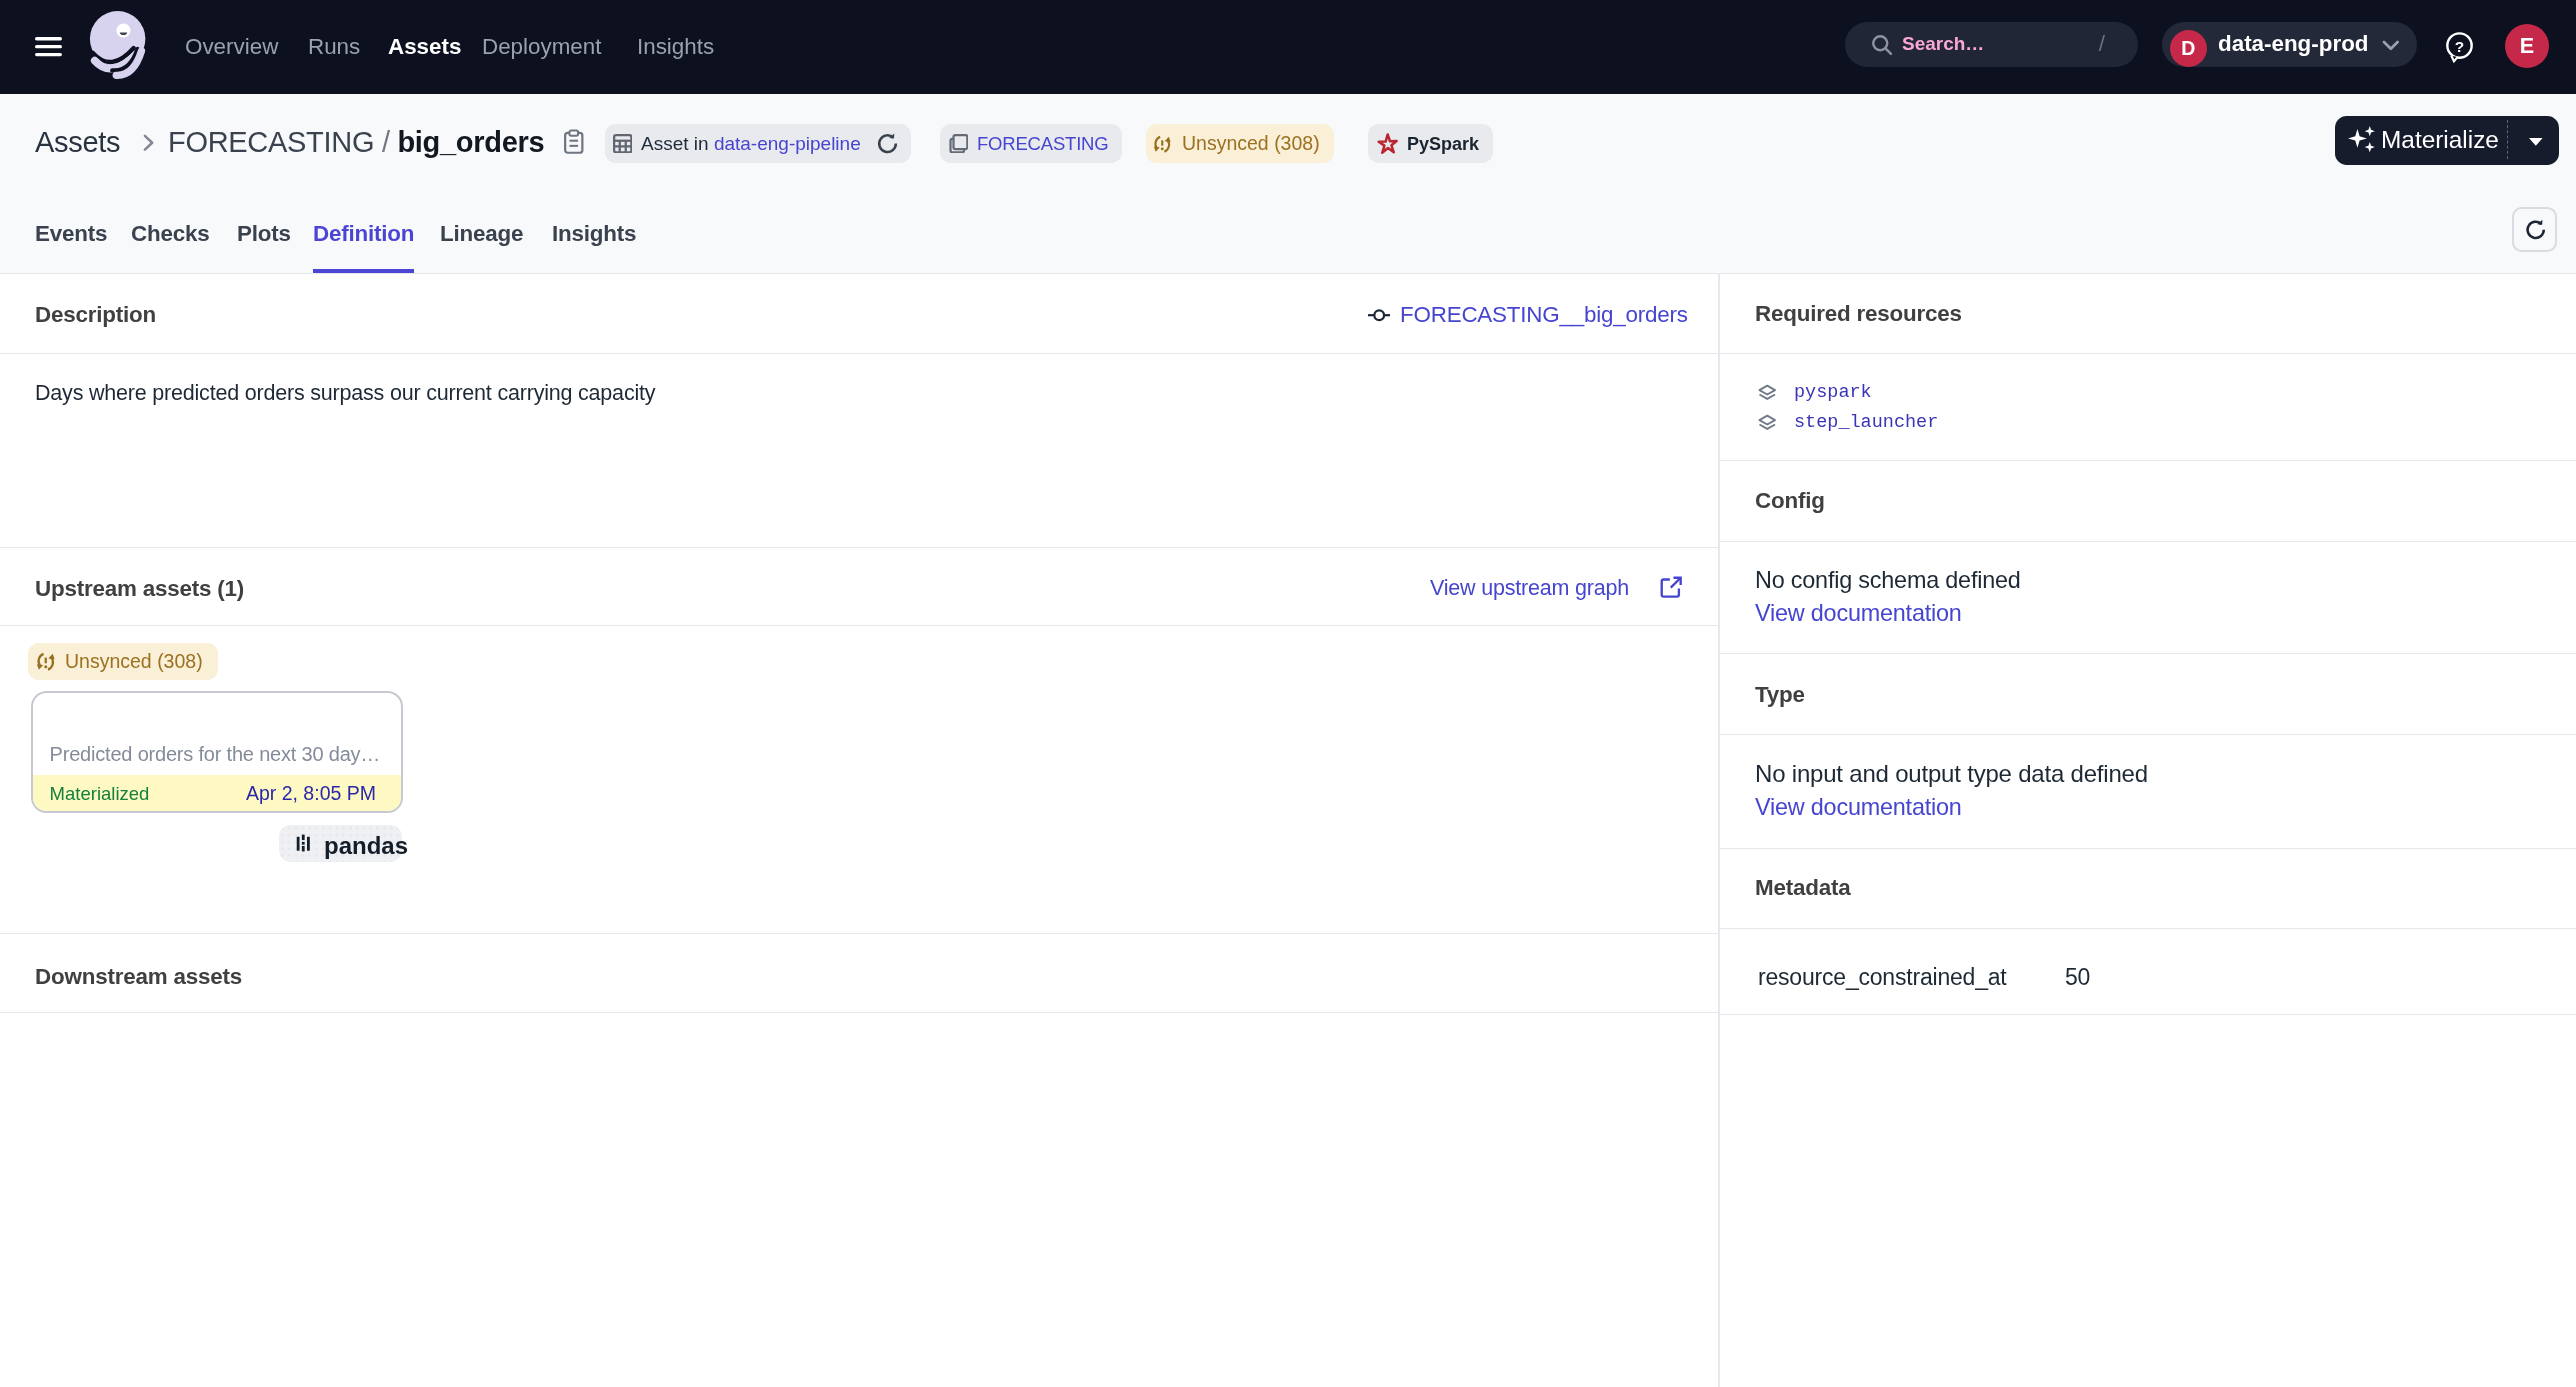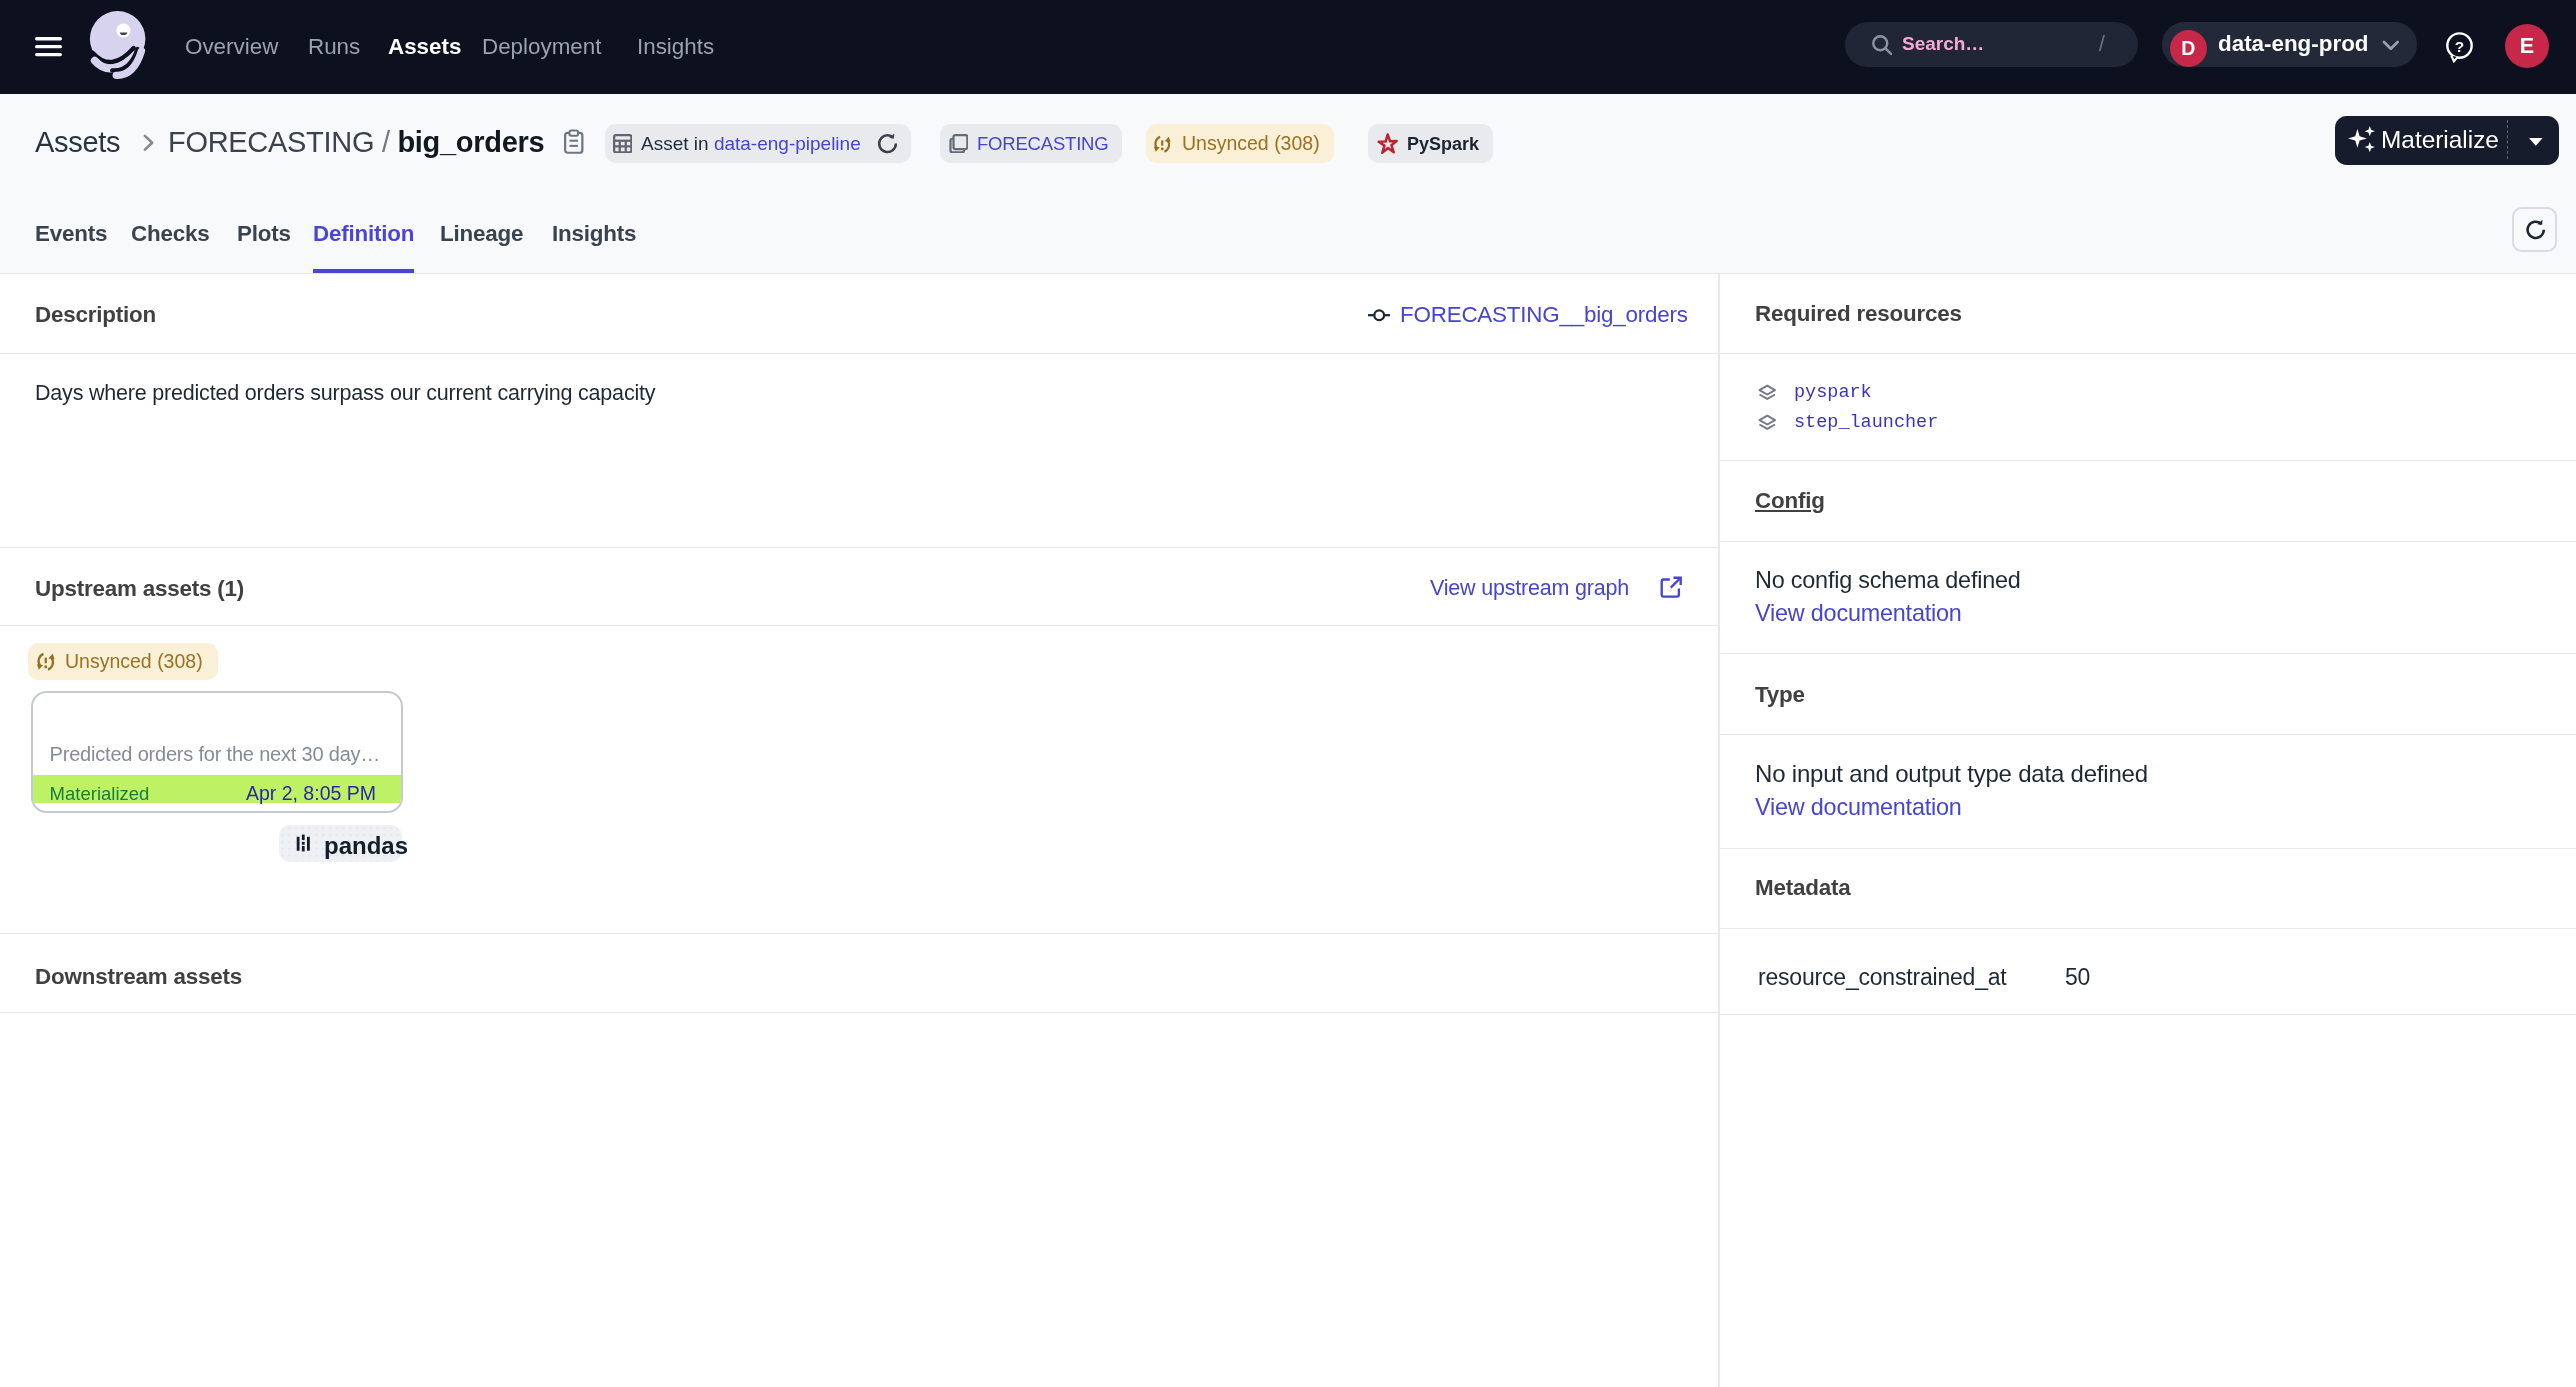--- a/index.html
+++ b/index.html
@@ -38,21 +38,21 @@
   .hdiv { position:absolute; height:1px; background:#E5E8EC; }
   #vdiv { position:absolute; left:1718px; top:273px; width:2px; height:1114px; background:#E5E8EC; }
   .sechead { position:absolute; font-size:22.4px; font-weight:700; color:#404040; letter-spacing:-0.2px; }
   .body22 { position:absolute; font-size:21.5px; color:#1E2936; letter-spacing:-0.2px; }
   .link { color:#4645D0; }
 
   
   #card { position:absolute; left:31px; top:691px; width:372px; height:122px; border:2px solid #C6C9D2; border-radius:15.6px; background:#fff; overflow:hidden; }
   #card .hd { position:absolute; left:0; top:0; width:100%; height:40px; background:#F2F3F6; background-image:radial-gradient(#E3E5EA 1px, transparent 1px); background-size:6.8px 6.8px; border-bottom:1px solid #D7DAE0; }
   #card .mid { position:absolute; left:16.6px; top:50px; font-size:20px; color:#848B99; white-space:nowrap; letter-spacing:-0.2px; }
-  #card .ft { position:absolute; left:0; top:82px; width:100%; height:28px; background:#bef264; }
+  #card .ft { position:absolute; left:0; top:82px; width:100%; height:36px; background:#fef9c3; }
 
   .utag { position:absolute; background:#FAEFD7; border-radius:10.7px; color:#9C7120; font-size:19.5px; white-space:nowrap; }
 </style>
 </head>
 <body>
 
 <div id="nav">
   <svg class="abs" style="left:35px;top:37px" width="27" height="19.5" viewBox="0 0 28 20">
     <rect x="0" y="0" width="28" height="3.4" rx="1.7" fill="#fff"></rect>
     <rect x="0" y="8.2" width="28" height="3.4" rx="1.7" fill="#fff"></rect>
@@ -248,21 +248,21 @@
   <path d="M2 14 L12.5 20 L23 14" fill="none" stroke="#717A86" stroke-width="2.6" stroke-linejoin="round"></path>
 </svg>
 <div class="mono abs" style="left:1794px;top:382px;font-size:18.5px;color:#3A35B5;">pyspark</div>
 <svg class="abs" style="left:1758px;top:414px" width="18.5" height="19.5" viewBox="0 0 25 26">
   <path d="M12.5 2 L23 8 L12.5 14 L2 8 Z" fill="none" stroke="#717A86" stroke-width="2.6" stroke-linejoin="round"></path>
   <path d="M2 14 L12.5 20 L23 14" fill="none" stroke="#717A86" stroke-width="2.6" stroke-linejoin="round"></path>
 </svg>
 <div class="mono abs" style="left:1794px;top:412px;font-size:18.5px;color:#3A35B5;">step_launcher</div>
 
 <div class="hdiv" style="left:1720px;top:460px;width:856px;"></div>
-<div class="sechead" style="left:1755px;top:488px;text-decoration:underline;">Config</div>
+<div class="sechead" style="left:1755px;top:488px;">Config</div>
 <div class="hdiv" style="left:1720px;top:541px;width:856px;"></div>
 <div class="body22" style="left:1755px;top:567px;font-size:23.4px;">No config schema defined</div>
 <div class="body22 link" style="left:1755px;top:600px;font-size:23.4px;">View documentation</div>
 <div class="hdiv" style="left:1720px;top:653px;width:856px;"></div>
 <div class="sechead" style="left:1755px;top:682px;">Type</div>
 <div class="hdiv" style="left:1720px;top:734px;width:856px;"></div>
 <div class="body22" style="left:1755px;top:760px;font-size:24px;">No input and output type data defined</div>
 <div class="body22 link" style="left:1755px;top:794px;font-size:23.4px;">View documentation</div>
 <div class="hdiv" style="left:1720px;top:848px;width:856px;"></div>
 <div class="sechead" style="left:1755px;top:875px;">Metadata</div>

